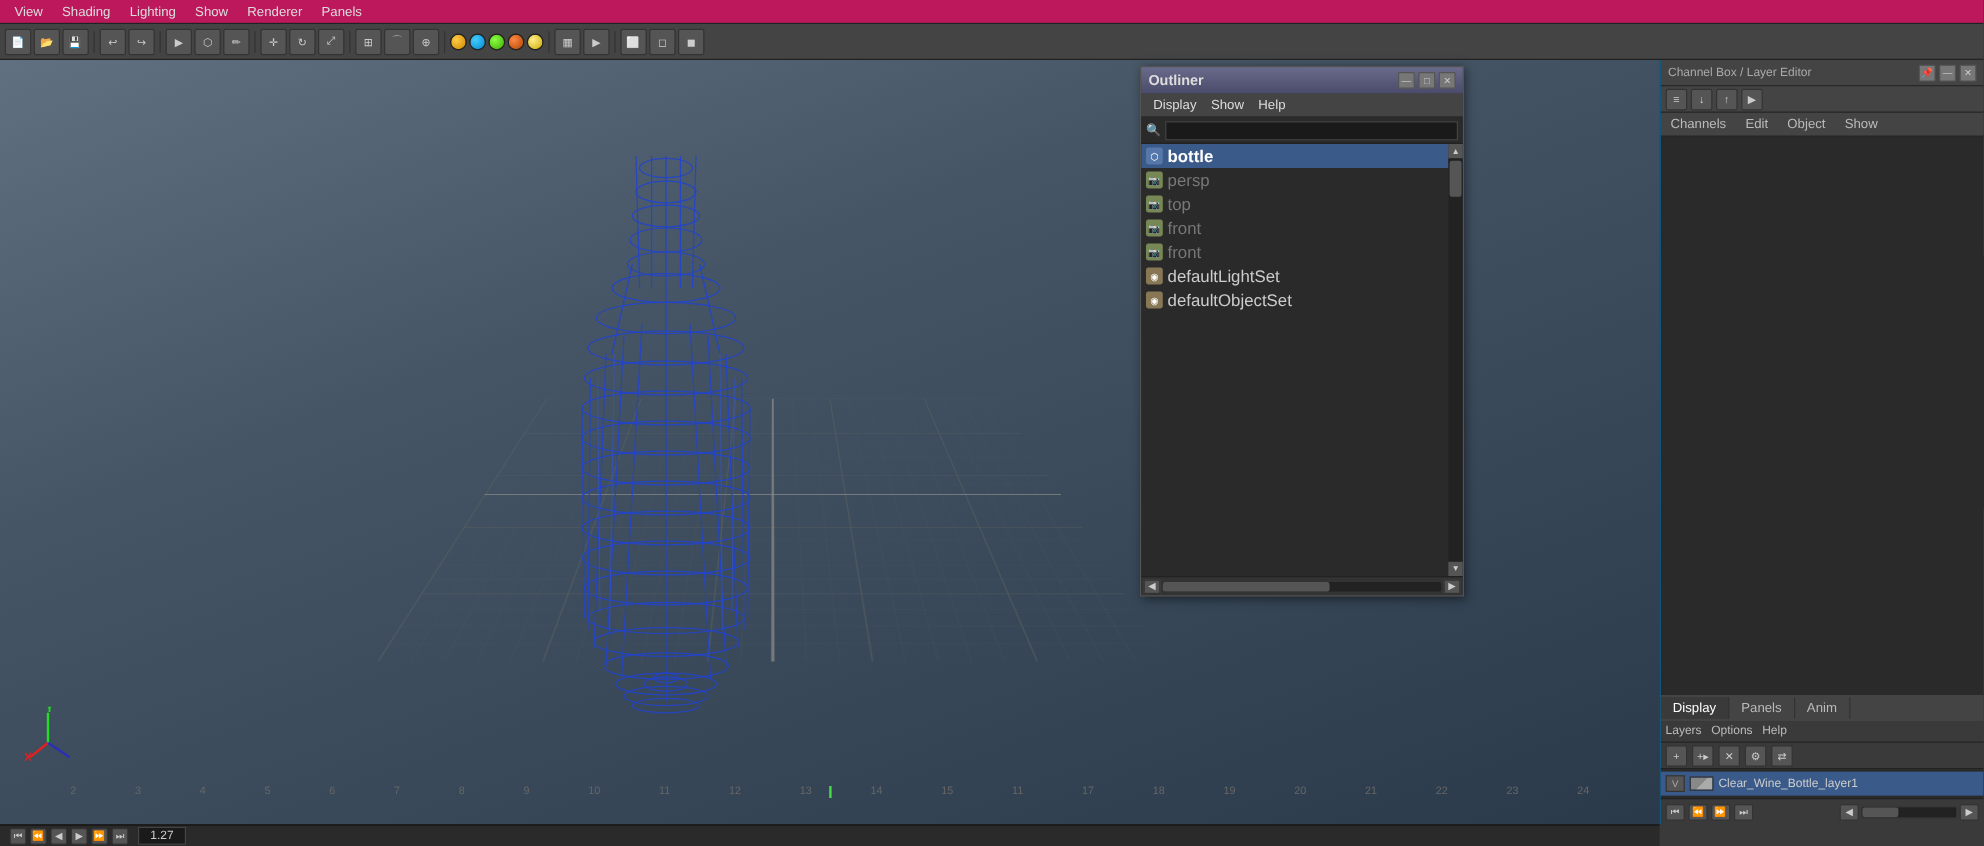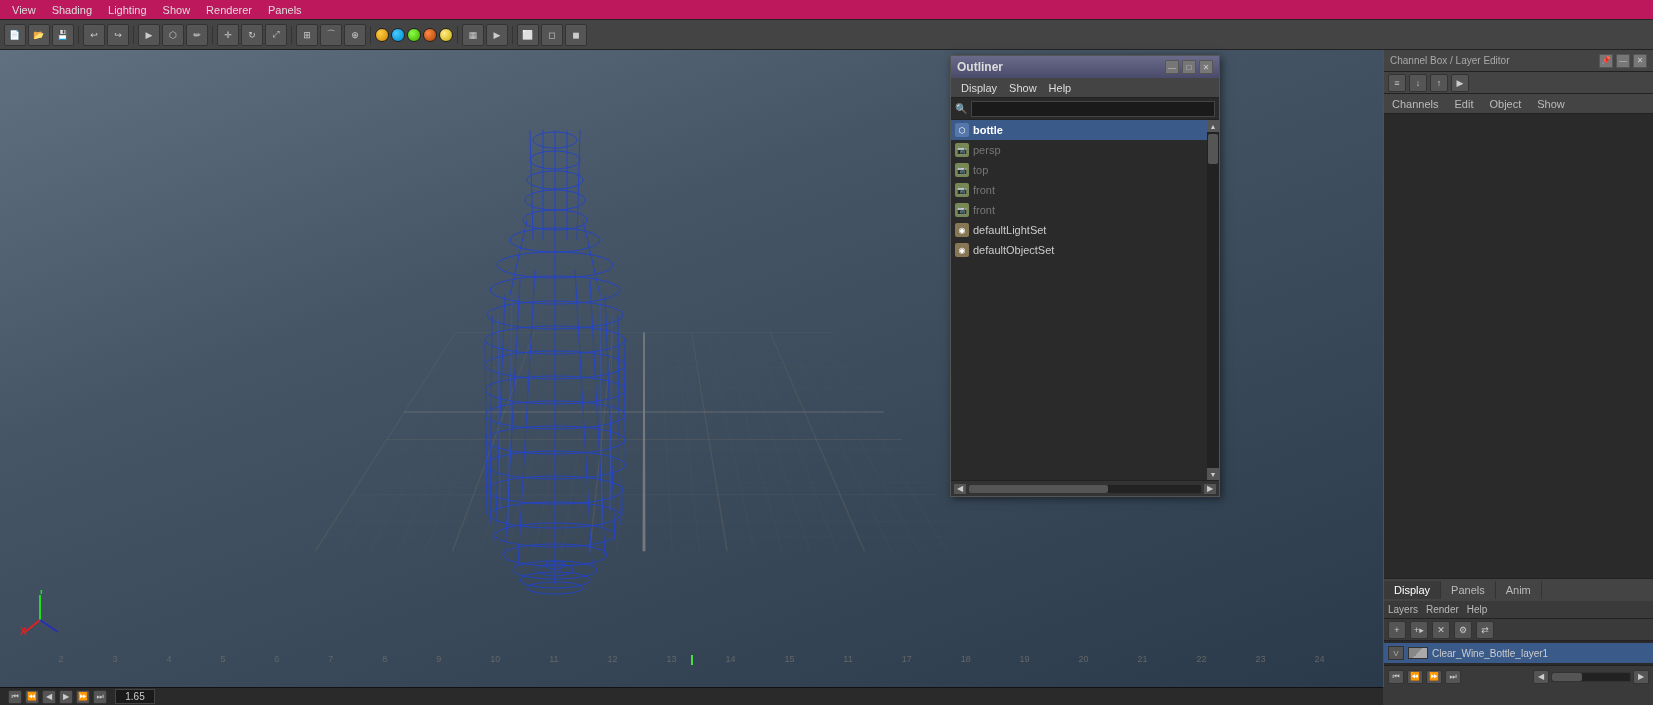--- a/index.html
+++ b/index.html
@@ -185,21 +185,21 @@
       display: flex;
       align-items: center;
       justify-content: center;
       font-size: 8px;
     }
     .icon-mesh { background: #5577aa; color: white; }
     .icon-camera { background: #778855; color: white; }
     .icon-set { background: #887755; color: white; }
     .outliner-item-label {
       color: #ccc;
-      font-size: 11px;
+      font-size: 14px;
     }
     .outliner-item-label.greyed { color: #777; }
     .outliner-item-label.selected-text { color: #fff; font-weight: bold; }
 
     #outliner-scrollbar-h {
       height: 16px;
       background: #333;
       display: flex;
       align-items: center;
       padding: 0 2px;
@@ -619,21 +619,21 @@
     <div id="layer-editor">
 
       <div id="layer-editor-tabs">
         <div class="layer-tab active">Display</div>
         <div class="layer-tab">Panels</div>
         <div class="layer-tab">Anim</div>
       </div>
 
       <div style="height:18px; background:#3a3a3a; display:flex; align-items:center; padding:0 4px; gap:8px; border-bottom:1px solid #222;">
         <span style="font-size:10px; color:#bbb; cursor:pointer;">Layers</span>
-        <span style="font-size:10px; color:#bbb; cursor:pointer;">Render</span>
+        <span style="font-size:10px; color:#bbb; cursor:pointer;">Options</span>
         <span style="font-size:10px; color:#bbb; cursor:pointer;">Help</span>
       </div>
 
       <div id="layer-editor-toolbar2">
         <div class="toolbar-btn" style="width:18px;height:18px;font-size:9px;">+</div>
         <div class="toolbar-btn" style="width:18px;height:18px;font-size:9px;">+▸</div>
         <div class="toolbar-btn" style="width:18px;height:18px;font-size:9px;">✕</div>
         <div class="toolbar-btn" style="width:18px;height:18px;font-size:9px;">⚙</div>
         <div class="toolbar-btn" style="width:18px;height:18px;font-size:9px;">⇄</div>
       </div>
@@ -670,21 +670,21 @@
 
 <div id="statusbar" style="height:18px; background:#2a2a2a; border-top:1px solid #111; display:flex; align-items:center; padding:0 8px; gap:8px; position:absolute; bottom:0; left:0; right:270px; font-size:10px; color:#666;">
   <div style="display:flex; gap:3px;">
     <div class="toolbar-btn" style="width:14px;height:14px;font-size:8px;">⏮</div>
     <div class="toolbar-btn" style="width:14px;height:14px;font-size:8px;">⏪</div>
     <div class="toolbar-btn" style="width:14px;height:14px;font-size:8px;">◀</div>
     <div class="toolbar-btn" style="width:14px;height:14px;font-size:8px;">▶</div>
     <div class="toolbar-btn" style="width:14px;height:14px;font-size:8px;">⏩</div>
     <div class="toolbar-btn" style="width:14px;height:14px;font-size:8px;">⏭</div>
   </div>
-  <div style="background:#1a1a1a; border:1px solid #444; padding:1px 6px; font-size:10px; color:#ccc; min-width:40px; text-align:center;">1.65</div>
+  <div style="background:#1a1a1a; border:1px solid #444; padding:1px 6px; font-size:10px; color:#ccc; min-width:40px; text-align:center;">1.27</div>
 </div>
 
 <div id="outliner">
 
   <div id="outliner-titlebar">
     <span id="outliner-title">Outliner</span>
     <div class="outliner-winctrls">
       <div class="winctrl">—</div>
       <div class="winctrl">□</div>
       <div class="winctrl">✕</div>

